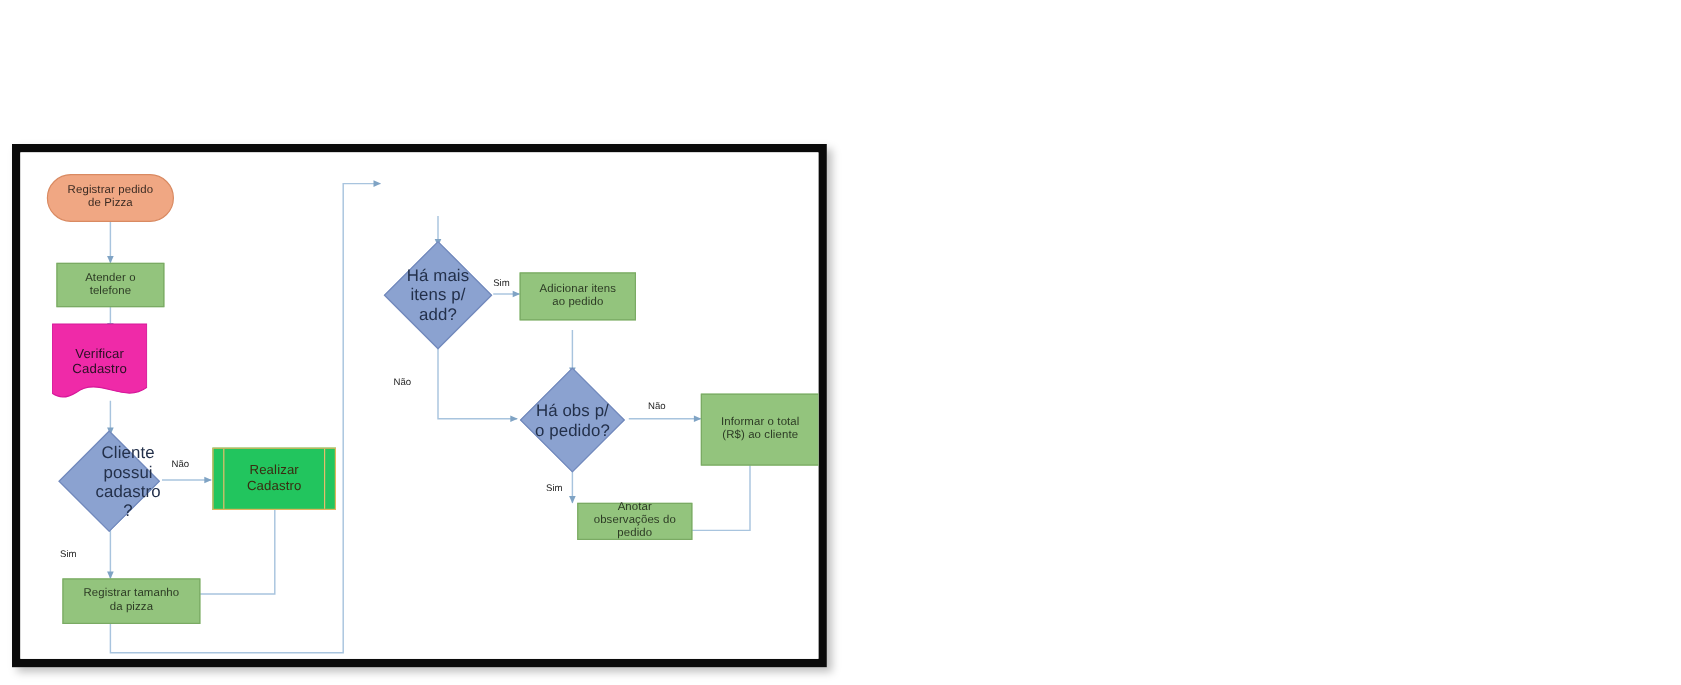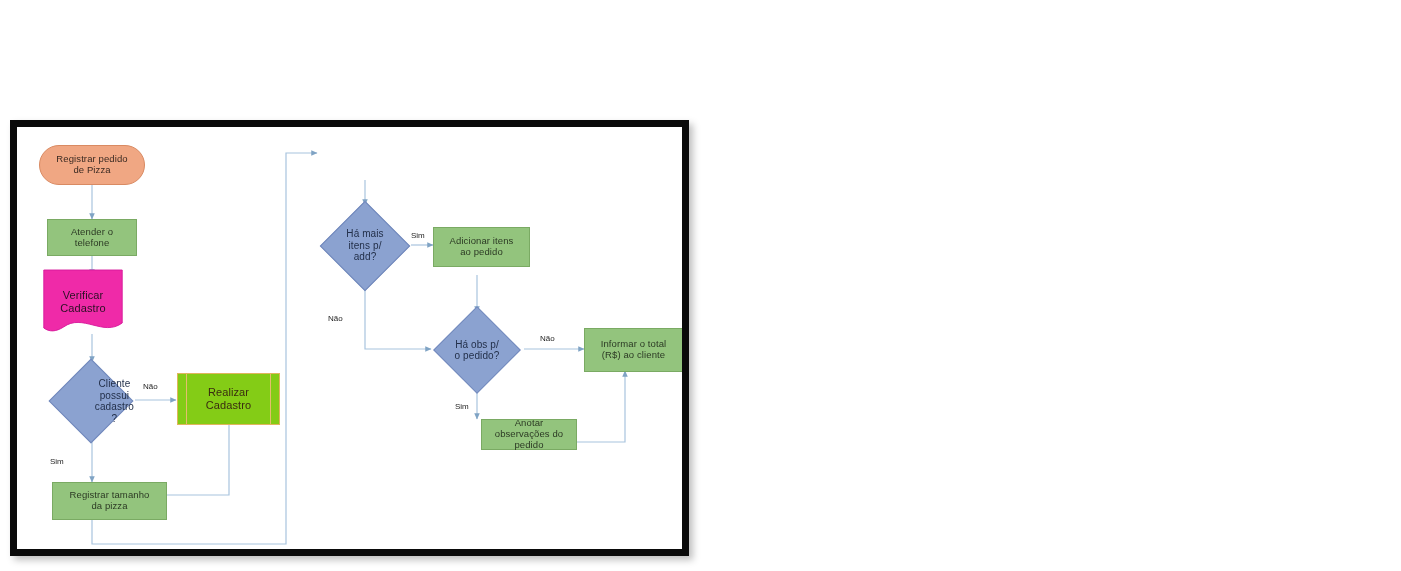--- a/index.html
+++ b/index.html
@@ -86,21 +86,21 @@
     background: #93c47d;
     border: 1px solid #7aaa63;
     font-size: 9.5px;
     color: #2c3a24;
   }
 
   
   .n-decision {
     background: transparent;
     border: none;
-    font-size: 10px;
+    font-size: 14px;
     color: #23304a;
   }
   .n-decision .diamond-bg {
     position: absolute;
     left: 50%;
     top: 50%;
     background: #8ba2d0;
     border: 1px solid #7289bc;
     transform: translate(-50%, -50%) rotate(45deg);
   }
@@ -123,21 +123,21 @@
     width: 100%;
     height: 100%;
   }
   .n-document .label {
     position: relative;
     z-index: 2;
   }
 
   
   .n-predefined {
-    background: #84cc16;
+    background: #22c55e;
     border: 1px solid #e0b55c;
     font-size: 11px;
     color: #3a2c10;
   }
   .n-predefined::before,
   .n-predefined::after {
     content: "";
     position: absolute;
     top: 0;
     bottom: 0;
@@ -257,21 +257,21 @@
         <span class="label">Há obs p/
 o pedido?</span>
       </div>
 
       <div class="node n-process" style="left:432px; top:292px; width:96px; height:31px;margin-left:32px;">
         <span class="label">Anotar
 observações do
 pedido</span>
       </div>
 
-      <div class="node n-process" style="left:567px; top:201px; width:99px; height:44px;">
+      <div class="node n-process" style="left:567px; top:201px; width:99px; height:60px;">
         <span class="label">Informar o total
 (R$) ao cliente</span>
       </div>
 
       <span class="edge-label" style="left:126px; top:255px;">Não</span>
 
       <span class="edge-label" style="left:33px; top:330px;">Sim</span>
 
       <span class="edge-label" style="left:394px; top:104px;">Sim</span>
 

